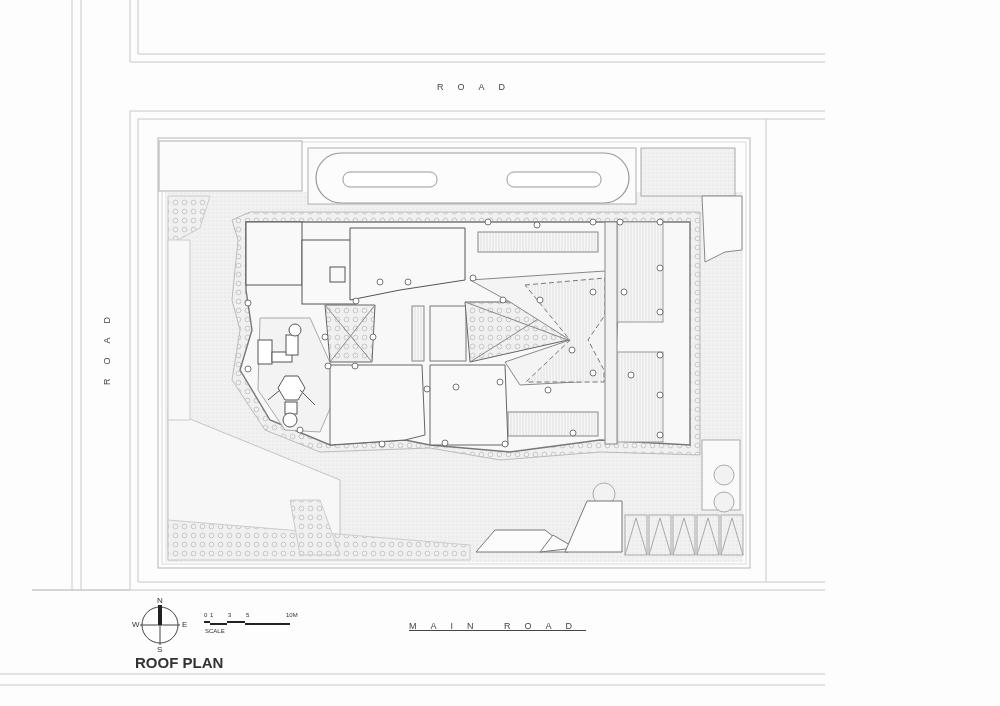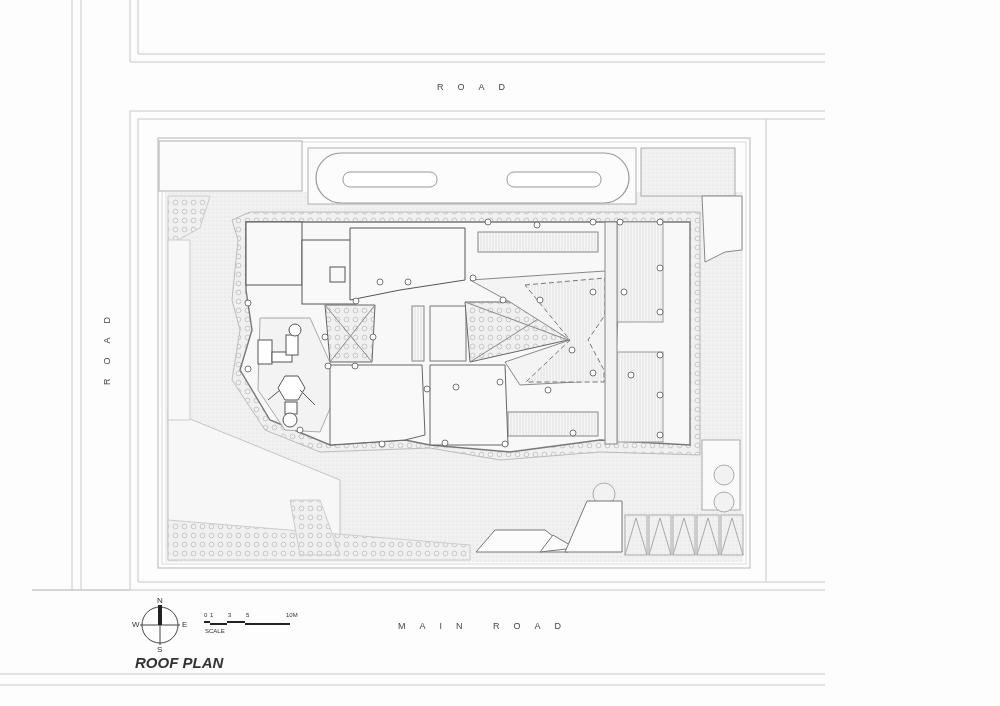--- a/index.html
+++ b/index.html
@@ -1,20 +1,20 @@
 <!DOCTYPE html>
 <html><head>
 <meta charset="utf-8">
 <style>
   html, body { margin:0; padding:0; background:#fdfdfd; }
   body { width:1000px; height:706px; position:relative; overflow:hidden; font-family:"Liberation Sans", sans-serif; }
   svg.plan { position:absolute; left:0; top:0; }
   .lbl { position:absolute; font-size:9px; color:#444; letter-spacing:14px; font-family:"Liberation Sans", sans-serif; }
   .lbl-v { position:absolute; font-size:9px; color:#444; letter-spacing:14px; transform:rotate(-90deg); transform-origin:left top; white-space:nowrap; }
-  .title { position:absolute; left:135px; top:654px; font-size:15px; font-weight:bold; color:#333; font-family:"Liberation Sans", sans-serif;font-style:italic; }
+  .title { position:absolute; left:135px; top:654px; font-size:15px; font-weight:bold; color:#333; font-family:"Liberation Sans", sans-serif; }
   .scale-txt { position:absolute; font-size:6px; color:#333; }
   .compass-txt { position:absolute; font-size:8px; color:#333; }
 </style>
 </head>
 <body>
 
 <svg class="plan" width="1000" height="706" viewBox="0 0 1000 706">
   <defs>
     <pattern id="dots" width="4" height="4" patternUnits="userSpaceOnUse">
       <rect width="4" height="4" fill="#f1f1f1"></rect>
@@ -188,21 +188,21 @@
   <g stroke="#222" stroke-width="2">
     <line x1="204" y1="622" x2="210" y2="622"></line>
     <line x1="210" y1="624" x2="227" y2="624"></line>
     <line x1="227" y1="622" x2="245" y2="622"></line>
     <line x1="245" y1="624" x2="290" y2="624"></line>
   </g>
 </svg>
 
 <div class="lbl" style="left:437px; top:82px;">ROAD</div>
 <div class="lbl-v" style="left:102px; top:385px;">ROAD</div>
-<div class="lbl" style="left:398px; top:621px;">MAIN ROAD</div>
+<div class="lbl" style="left:409px; top:621px;text-decoration:underline;">MAIN ROAD</div>
 
 <div class="compass-txt" style="left:157px; top:596px;">N</div>
 <div class="compass-txt" style="left:157px; top:645px;">S</div>
 <div class="compass-txt" style="left:182px; top:620px;">E</div>
 <div class="compass-txt" style="left:132px; top:620px;">W</div>
 
 <div class="scale-txt" style="left:204px; top:612px;">0</div>
 <div class="scale-txt" style="left:210px; top:612px;">1</div>
 <div class="scale-txt" style="left:228px; top:612px;">3</div>
 <div class="scale-txt" style="left:246px; top:612px;">5</div>

